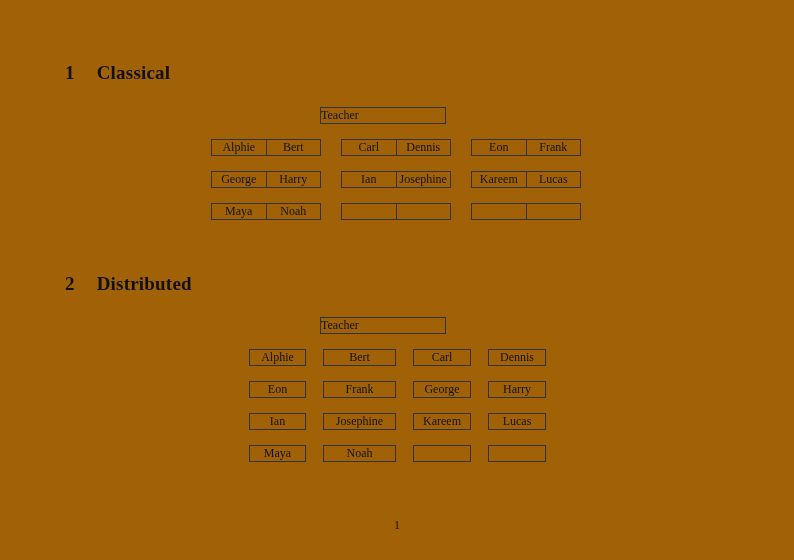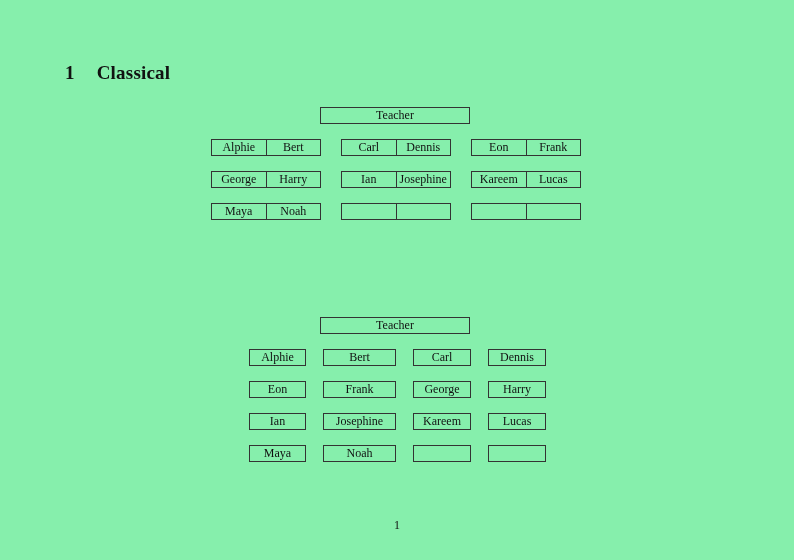--- a/index.html
+++ b/index.html
@@ -1,42 +1,42 @@
 <!DOCTYPE html>
 <html><head>
 <meta charset="utf-8">
 <style>
   * { margin: 0; padding: 0; box-sizing: border-box; }
   html, body { background: #ffffff; }
   .page {
     position: relative;
     width: 794px;
     height: 560px;
-    background: #86efac;
+    background: #a16207;
     color: #111111;
     font-family: "Liberation Serif", "DejaVu Serif", serif;
     overflow: hidden;
   }
   .section-heading {
     position: absolute;
     left: 65px;
     font-size: 19px;
     font-weight: bold;
     letter-spacing: 0.2px;
   }
   .section-heading .sec-num { display: inline-block; margin-right: 22px; }
   #heading-1 { top: 62px; }
   #heading-2 { top: 273px; }
 
   .teacher-box {
     position: absolute;
-    width: 150px;
+    width: 126px;
     height: 17px;
     border: 1px solid #333;
-    text-align: center;
+    text-align: left;
     font-size: 12px;
     line-height: 15px;
   }
   #teacher-1 { left: 320px; top: 107px; }
   #teacher-2 { left: 320px; top: 317px; }
 
   .desk-grid { position: absolute; }
   #grid-1 { left: 211px; top: 139px; }
   #grid-2 { left: 249px; top: 349px; }
 
@@ -134,20 +134,23 @@
         <span class="seat"></span>
         <span class="seat"></span>
       </div>
       <div class="desk2">
         <span class="seat"></span>
         <span class="seat"></span>
       </div>
     </div>
   </div>
 
+  <div class="section-heading" id="heading-2">
+    <span class="sec-num">2</span><span>Distributed</span>
+  </div>
 
   <div class="teacher-box" id="teacher-2">
     <span>Teacher</span>
   </div>
 
   <div class="desk-grid" id="grid-2">
     <div class="desk-row">
       <div class="desk1 w1">Alphie</div>
       <div class="desk1 w2">Bert</div>
       <div class="desk1 w3">Carl</div>

